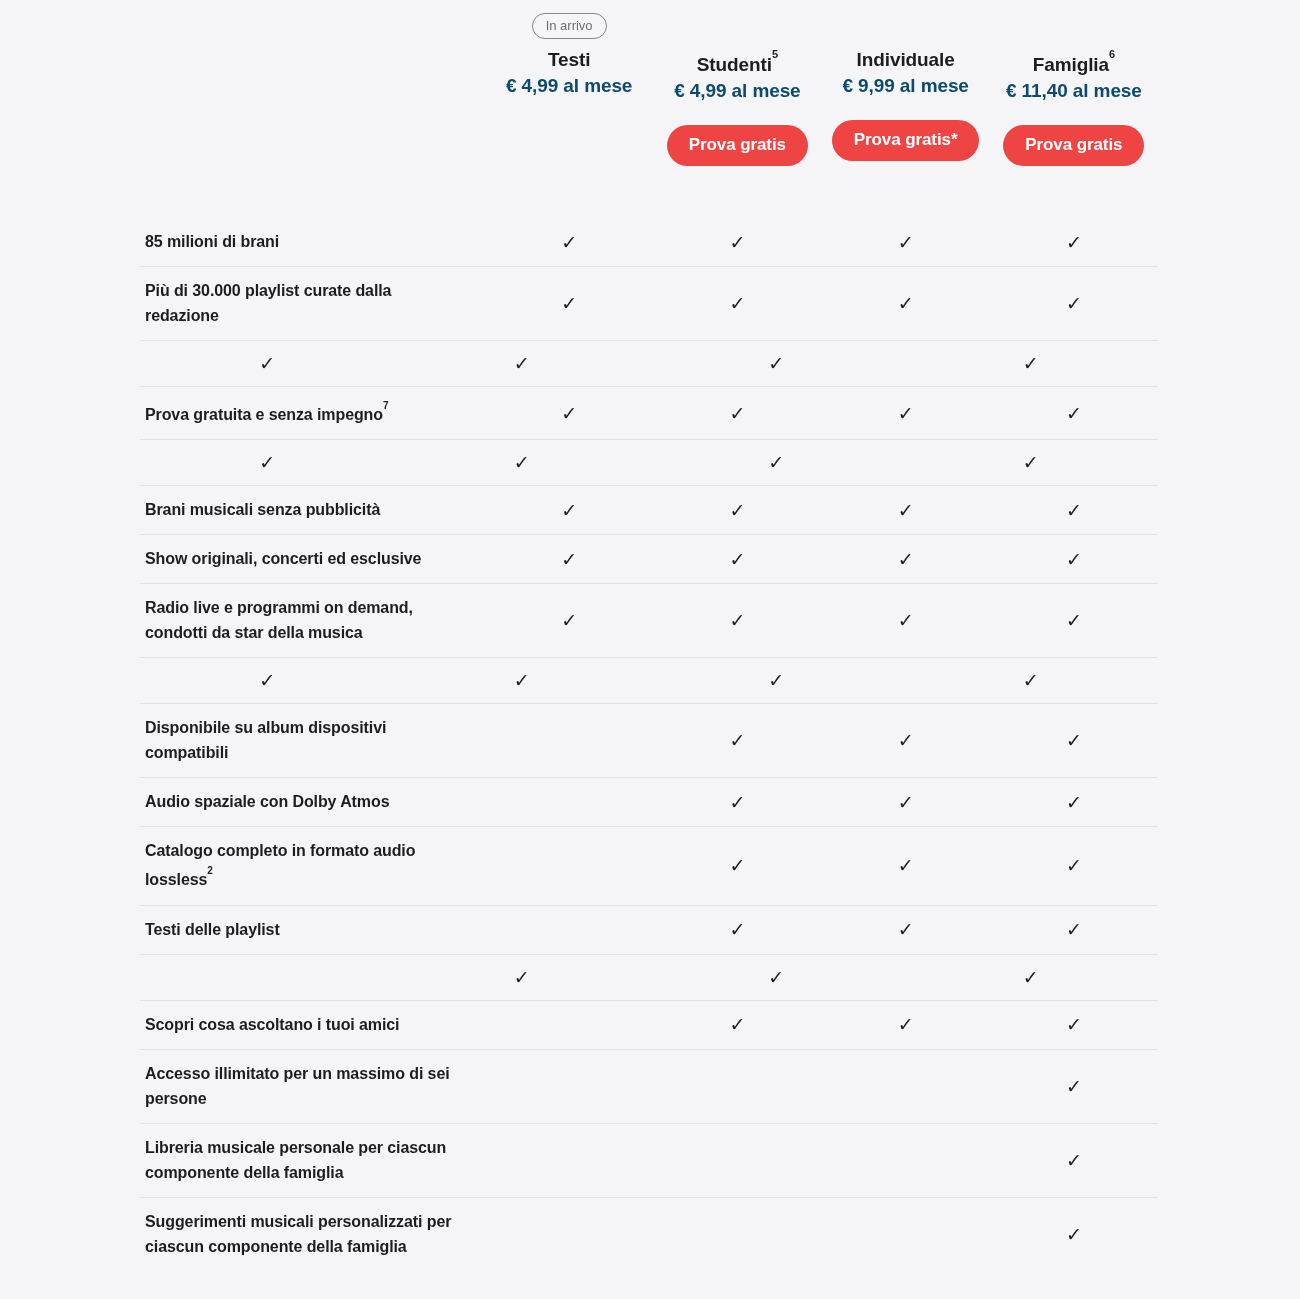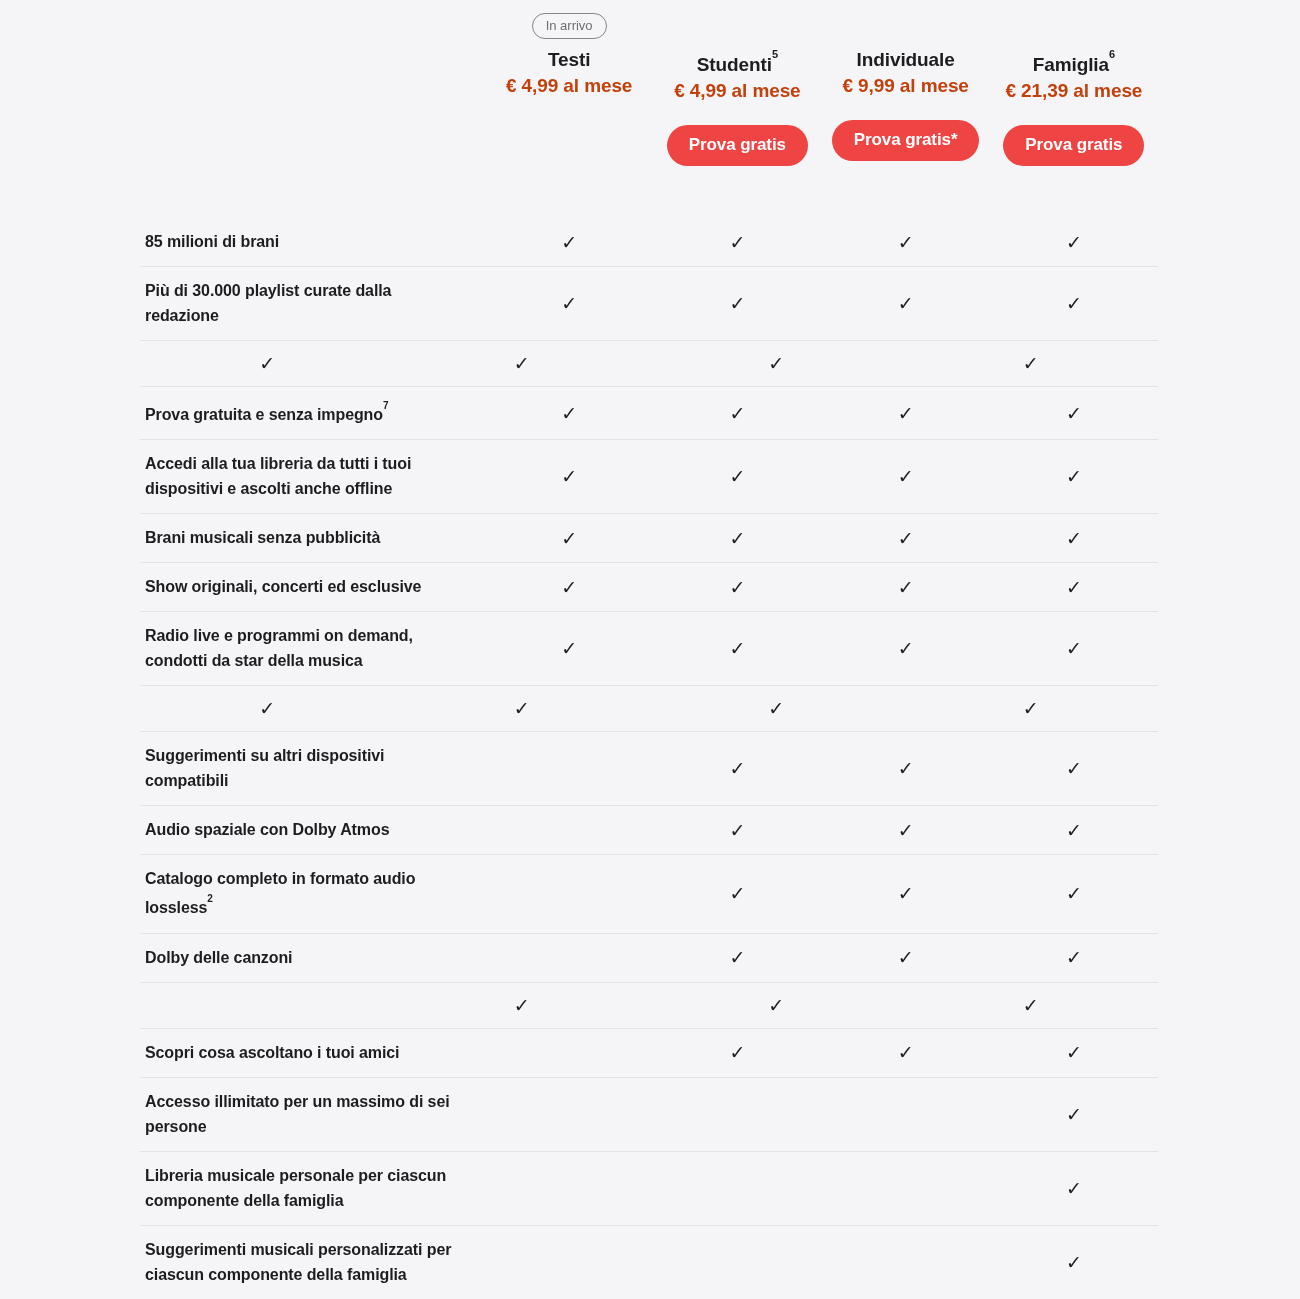--- a/index.html
+++ b/index.html
@@ -77,21 +77,21 @@
     font-size: 11px;
     top: -0.55em;
     position: relative;
     font-weight: 600;
   }
   .plan-price {
     font-size: 19px;
     line-height: 26px;
     font-weight: 600;
     letter-spacing: -0.1px;
-    color: #c2410c;
+    color: #0c4a6e;
     text-align: center;
     white-space: nowrap;
     margin-top: 1px;
   }
 
   .cta-slot {
     height: 60px;
     display: flex;
     align-items: center;
     justify-content: center;
@@ -193,21 +193,21 @@
         </div><div class="plan-col">
           <div class="badge-slot"></div>
           <div class="plan-name"><span>Individuale</span></div>
           <div class="plan-price">€ 9,99 al mese</div>
           <div class="cta-slot">
             <button class="cta-button">Prova gratis*</button>
           </div>
         </div><div class="plan-col">
           <div class="badge-slot"></div>
           <div class="plan-name"><span>Famiglia</span><sup>6</sup></div>
-          <div class="plan-price">€ 21,39 al mese</div>
+          <div class="plan-price">€ 11,40 al mese</div>
           <div class="cta-slot">
             <button class="cta-button">Prova gratis</button>
           </div>
         </div></div>
   </div>
 
   <div class="compare-table">
     <div id="feature-rows-host">
         <div class="feature-row">
           <div class="feature-label"><span>85 milioni di brani</span></div>
@@ -262,21 +262,20 @@
             <span class="check">✓</span>
           </div>
           <div class="cell">
             <span class="check">✓</span>
           </div>
           <div class="cell">
             <span class="check">✓</span>
           </div>
         </div>
         <div class="feature-row">
-          <div class="feature-label"><span>Accedi alla tua libreria da tutti i tuoi dispositivi e ascolti anche offline</span></div>
           <div class="cell">
             <span class="check">✓</span>
           </div>
           <div class="cell">
             <span class="check">✓</span>
           </div>
           <div class="cell">
             <span class="check">✓</span>
           </div>
           <div class="cell">
@@ -336,21 +335,21 @@
             <span class="check">✓</span>
           </div>
           <div class="cell">
             <span class="check">✓</span>
           </div>
           <div class="cell">
             <span class="check">✓</span>
           </div>
         </div>
         <div class="feature-row">
-          <div class="feature-label"><span>Suggerimenti su altri dispositivi compatibili</span></div>
+          <div class="feature-label"><span>Disponibile su album dispositivi compatibili</span></div>
           <div class="cell">
             <span class="check is-off">✓</span>
           </div>
           <div class="cell">
             <span class="check">✓</span>
           </div>
           <div class="cell">
             <span class="check">✓</span>
           </div>
           <div class="cell">
@@ -381,21 +380,21 @@
             <span class="check">✓</span>
           </div>
           <div class="cell">
             <span class="check">✓</span>
           </div>
           <div class="cell">
             <span class="check">✓</span>
           </div>
         </div>
         <div class="feature-row">
-          <div class="feature-label"><span>Dolby delle canzoni</span></div>
+          <div class="feature-label"><span>Testi delle playlist</span></div>
           <div class="cell">
             <span class="check is-off">✓</span>
           </div>
           <div class="cell">
             <span class="check">✓</span>
           </div>
           <div class="cell">
             <span class="check">✓</span>
           </div>
           <div class="cell">

